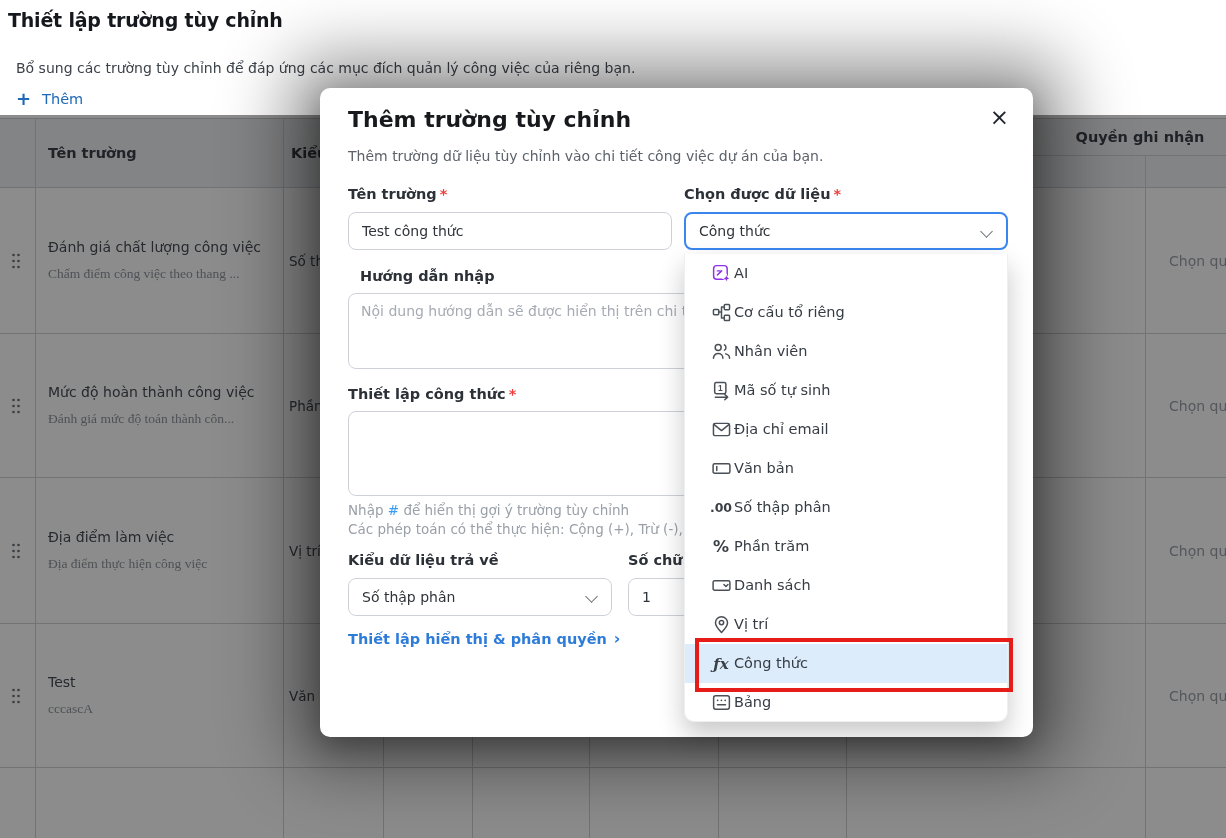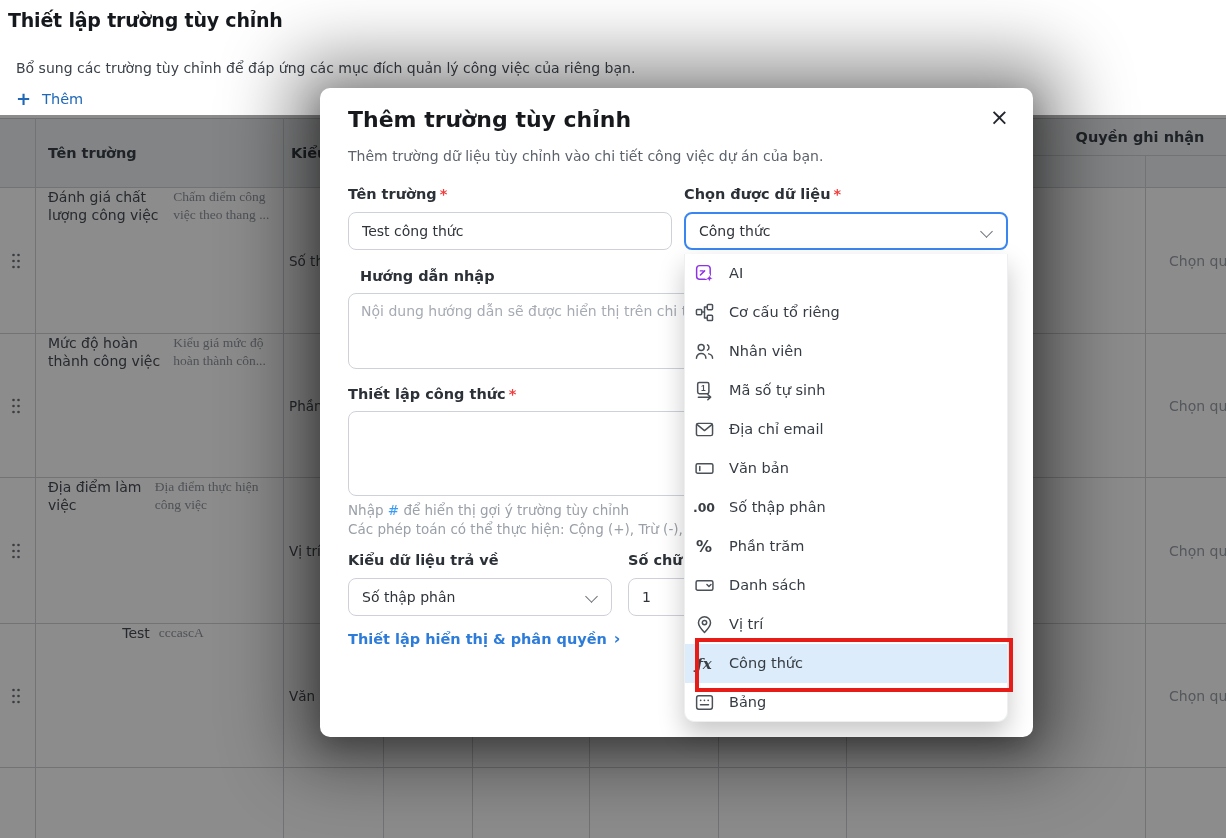--- a/index.html
+++ b/index.html
@@ -25,21 +25,21 @@
   .th-perm { left:1020px; top:118px; width:240px; height:38px; display:flex;
     align-items:center; justify-content:center; }
   .hline { position:absolute; height:1px; background:#cfd2d6; }
   .vline { position:absolute; width:1px; background:#cfd2d6; }
   .row { position:absolute; left:0; width:1226px; background:#fff; }
   .r1 { top:188px; height:145px; } .r2 { top:334px; height:143px; }
   .r3 { top:478px; height:145px; } .r4 { top:624px; height:143px; }
   .r5 { top:768px; height:70px; }
   .drag { position:absolute; left:11px; top:0; bottom:0; display:flex; align-items:center; cursor:grab; }
   .cell-name { position:absolute; left:48px; top:0; bottom:0; width:230px; display:flex;
-    flex-direction:row; justify-content:center; gap:9px; }
+    flex-direction:column; justify-content:center; gap:9px; }
   .cell-name .t { font-size:14px; color:#464c54; line-height:1.3; }
   .cell-name .d { font-size:13.5px; color:#8f959d; line-height:1.3;font-family:Liberation Serif, serif; }
   .cell-type { position:absolute; left:289px; top:0; bottom:0; display:flex; align-items:center;
     font-size:13.5px; color:#464c54; white-space:nowrap; }
   .cell-perm { position:absolute; left:1169px; top:0; bottom:0; display:flex; align-items:center;
     font-size:14px; color:#9aa0a8; white-space:nowrap; cursor:pointer; }
 
   
   .dim-overlay { position:absolute; left:0; top:115px; width:1226px; height:723px;
     background:rgba(0,0,0,0.45); z-index:10; }
@@ -71,21 +71,21 @@
   .hint { position:absolute; font-size:13.5px; color:#9aa0a8; line-height:1.35; white-space:nowrap; }
   .hint .hash { color:#3a9bf5; }
   .perm-link { position:absolute; left:28px; top:543px; display:flex; align-items:center; gap:7px;
     color:var(--accent-blue,#2e7cd9); font-size:14.5px; font-weight:600; cursor:pointer; }
   .perm-link .arr { font-size:16px; line-height:1; }
 
   
   .dropdown { position:absolute; left:684px; top:254px; width:324px; height:468px; background:#fff;
     z-index:40; border:1px solid #edeff1; border-top:none; border-radius:0 0 10px 10px;
     box-shadow:0 12px 26px rgba(0,0,0,0.22); overflow:hidden; }
-  .dd-item { height:39px; display:flex; align-items:center; padding-left:8px; gap:14px; cursor:pointer; }
+  .dd-item { height:39px; display:flex; align-items:center; padding-left:25px; gap:2px; cursor:pointer; }
   .dd-item.selected { background:var(--highlight-blue-bg,#dcecfa); }
   .ic { width:22px; height:22px; display:flex; align-items:center; justify-content:center;
     color:#4a5057; flex:0 0 22px; }
   .ic-ai { color:var(--ai-purple,#8e32e6); }
   .ic-txt { font-size:12.5px; font-weight:700; color:#3a3f46; letter-spacing:0; }
   .ic-pct { font-size:16px; font-weight:600; }
   .ic-fx { font-size:15px; font-style:italic; font-weight:600;
     font-family:"DejaVu Serif","Liberation Serif",serif; }
   .dd-lbl { font-size:14.5px; color:#363c44; line-height:1.3; }
 
@@ -137,21 +137,21 @@
             <circle cx="7.5" cy="2" r="1.3"></circle>
             <circle cx="2.5" cy="8" r="1.3"></circle>
             <circle cx="7.5" cy="8" r="1.3"></circle>
             <circle cx="2.5" cy="14" r="1.3"></circle>
             <circle cx="7.5" cy="14" r="1.3"></circle>
           </g>
         </svg>
       </span>
     <div class="cell-name">
       <div class="t">Mức độ hoàn thành công việc</div>
-      <div class="d">Kiểu giá mức độ hoàn thành côn...</div>
+      <div class="d">Đánh giá mức độ toán thành côn...</div>
     </div>
     <div class="cell-type">Phần trăm</div>
     <div class="cell-perm">Chọn quyền</div>
   </div>
   <div class="row r3">
     <span class="drag">
         <svg width="10" height="16" viewBox="0 0 10 16">
           <g fill="#6a7077">
             <circle cx="2.5" cy="2" r="1.3"></circle>
             <circle cx="7.5" cy="2" r="1.3"></circle>

